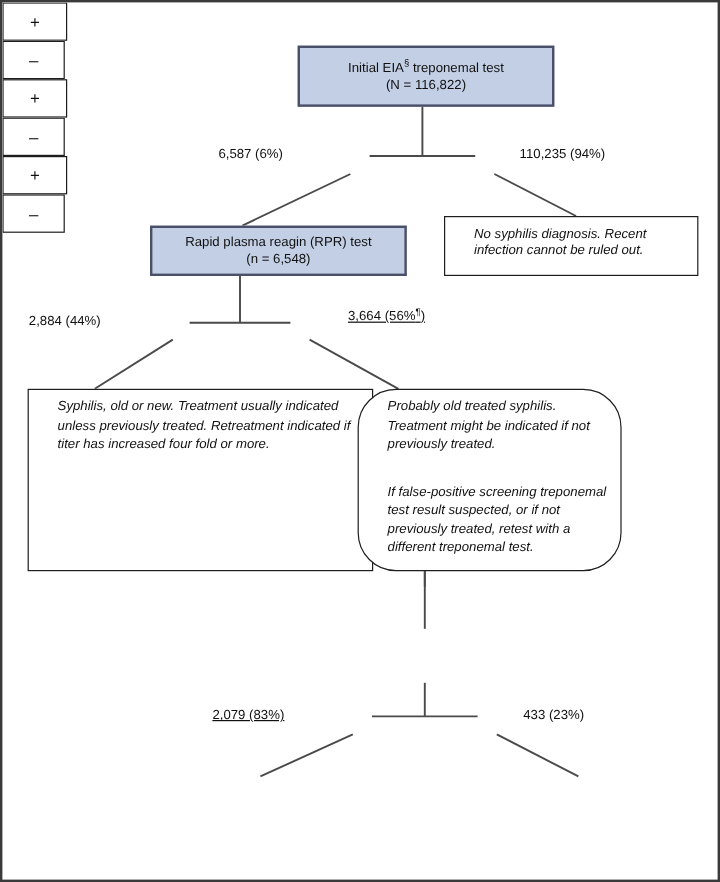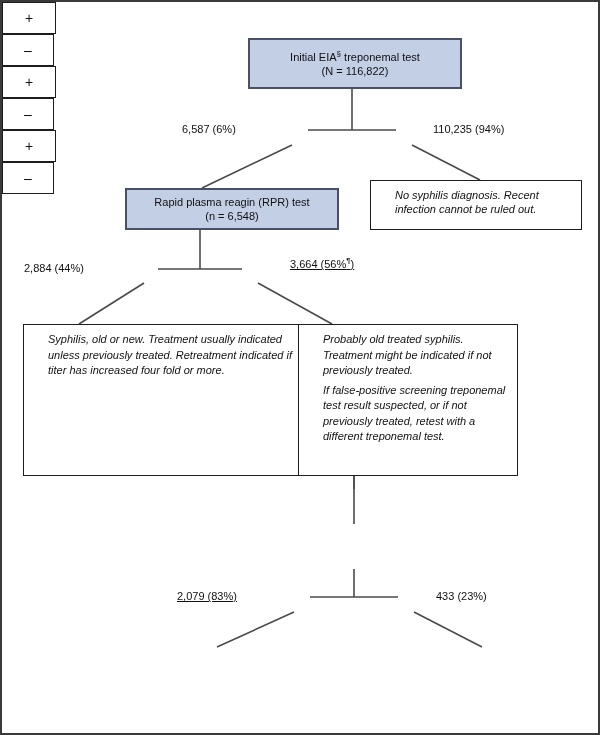--- a/index.html
+++ b/index.html
@@ -50,21 +50,21 @@
     background: #ffffff;
     border: 1.5px solid #1d1d1d;
     padding: 7px 8px 6px 24px;
     text-align: left;
     font-style: italic;
   }
   .outcome p {
     margin: 0;
   }
   .outcome p + p {
-    margin-top: 4px;
+    margin-top: 24px;
   }
   
   .sign {
     background: #ffffff;
     border: 1.5px solid #1d1d1d;
     display: flex;
     align-items: center;
     justify-content: center;
     font-size: 14px;
     color: #111;
@@ -149,21 +149,21 @@
   <div class="sign" style="left:228px; top:252px; width:50px; height:30px;">
     <span>–</span>
   </div>
   <div class="count left" style="left:22px; top:260px; width:100px;">2,884 (44%)</div>
   <div class="count right" style="left:288px; top:256px; width:140px;text-decoration:underline;"><span>3,664 (56%</span><sup>¶</sup><span>)</span></div>
 
   <div class="node outcome" style="left:21px; top:322px; width:288px; height:152px; line-height:15.5px;">
     <p>Syphilis, old or new. Treatment usually indicated unless previously treated. Retreatment indicated if titer has increased four fold or more.</p>
   </div>
 
-  <div class="node outcome" style="left:296px; top:322px; width:220px; height:152px; line-height:15.5px;">
+  <div class="node outcome" style="left:296px; top:322px; width:220px; height:152px; line-height:15.5px;border-radius:32px;">
     <p>Probably old treated syphilis. Treatment might be indicated if not previously treated.</p>
     <p>If false-positive screening treponemal test result suspected, or if not previously treated, retest with a different treponemal test.</p>
   </div>
 
 
   <div class="sign" style="left:281px; top:580px; width:52px; height:30px;">
     <span>+</span>
   </div>
   <div class="sign" style="left:375px; top:580px; width:50px; height:30px;">
     <span>–</span>

